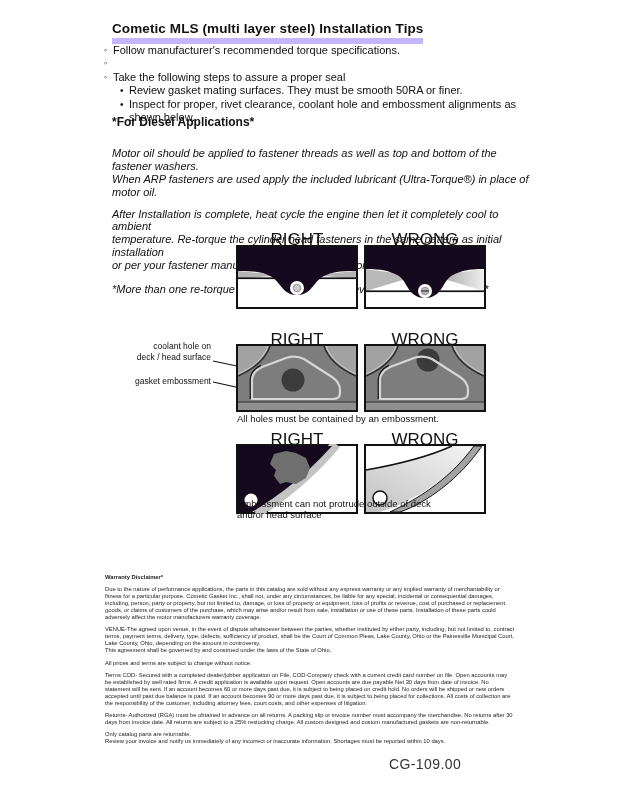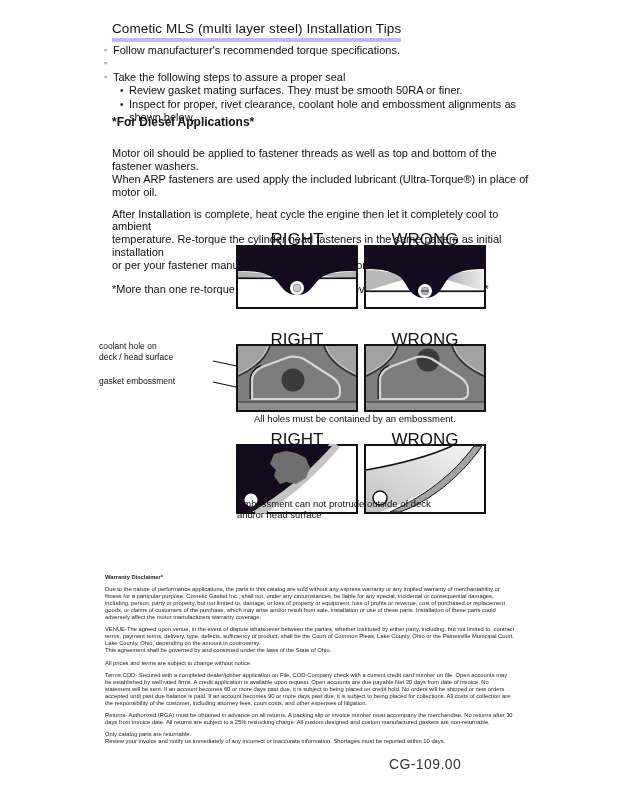--- a/index.html
+++ b/index.html
@@ -5,41 +5,41 @@
   html,body{margin:0;padding:0;background:#fff;}
   .page{
     position:relative;width:618px;height:800px;background:#ffffff;overflow:hidden;
     font-family:"Liberation Sans",sans-serif;color:#111;
   }
   .abs{position:absolute;}
   .preline{white-space:pre-line;}
 
   
   .title{
-    left:112px;top:21px;font-size:13.5px;font-weight:normal;letter-spacing:0.1px;
-    border-bottom:4px solid #c4b5fd;padding-bottom:2px;
+    left:112px;top:21px;font-size:13.5px;font-weight:bold;letter-spacing:0.1px;
+    border-bottom:6px solid #c4b5fd;padding-bottom:2px;
   }
 
   
   .bullets{left:104px;top:44px;width:440px;font-size:11px;line-height:13.4px;}
   .bullet-row{display:flex;}
   .bullet-marker{width:9px;flex:0 0 9px;font-size:9px;line-height:13.4px;}
   .sub{margin-left:16px;}
   .sub .bullet-marker{font-size:10px;}
 
   
   .diesel{left:112px;top:116px;width:418px;font-size:11px;line-height:12.9px;}
   .diesel-heading{font-size:12px;font-weight:bold;margin-bottom:18px;}
-  .diesel p{margin:0 0 9px 0;}
+  .diesel p{margin:0 0 9px 0;font-style:italic;}
   .diesel .note{margin-top:11px;}
 
   
   .dg-label{width:122px;text-align:center;font-size:17px;color:#111;}
   .dg-caption{font-size:9.5px;line-height:11px;color:#111;}
-  .annot{font-size:8.5px;line-height:10.5px;text-align:left;width:112px;color:#111;}
+  .annot{font-size:8.5px;line-height:10.5px;text-align:right;width:112px;color:#111;}
 
   
   .legal{left:105px;top:574px;width:410px;font-size:5.8px;line-height:6.9px;color:#222;}
   .legal-heading{font-weight:bold;margin:0 0 6px 0;}
   .legal p{margin:0 0 5.5px 0;}
 
   .page-code{left:389px;top:756px;font-size:14px;letter-spacing:0.4px;color:#333;}
 </style>
 </head>
 <body>
@@ -146,21 +146,21 @@
     <path d="M34,2 C30,14 20,24 2,32" fill="none" stroke="#2e2e2e" stroke-width="1.6"></path>
     <path d="M32,2 C28,13 18,23 2,30" fill="none" stroke="#cfcfcf" stroke-width="1"></path>
     <path d="M120,32 C102,24 92,14 88,2 L120,2 Z" fill="#a2a2a2"></path>
     <path d="M88,2 C92,14 102,24 120,32" fill="none" stroke="#2e2e2e" stroke-width="1.6"></path>
     <path d="M90,2 C94,13 104,23 120,30" fill="none" stroke="#cfcfcf" stroke-width="1"></path>
     <circle cx="64" cy="16" r="11.5" fill="#3b3b3b"></circle>
     <path d="M14.5,55 L14.5,36 C14.5,29 19,24.5 25,21.5" fill="none" stroke="#1a1a1a" stroke-width="1.8"></path>
     <path d="M16,55 L16,36 C16,30 20,26 26,23 L50,14 C56,12 62,12 68,15 L96,33 C102,37 104,41 104,46 L104,49 C104,53 101,55 97,55 Z" fill="none" stroke="#d6d6d6" stroke-width="2.2" stroke-linejoin="round"></path>
   </svg>
 
-  <div class="abs dg-caption" style="left:237px;top:413px;margin-left:17px;">All holes must be contained by an embossment.</div>
+  <div class="abs dg-caption" style="left:237px;top:413px;">All holes must be contained by an embossment.</div>
 
   <div class="abs dg-label" style="left:236px;top:430px;">RIGHT</div>
   <div class="abs dg-label" style="left:364px;top:430px;">WRONG</div>
 
   <svg class="abs" style="left:236px;top:444px;" width="122" height="70" viewBox="0 0 122 70">
     <rect x="1" y="1" width="120" height="68" fill="#ffffff" stroke="#111" stroke-width="2"></rect>
     <path d="M100,0 C78,26 56,46 20,70" fill="none" stroke="#c4c4c4" stroke-width="10"></path>
     <path d="M2,2 L96,2 C74,26 52,46 16,68 L2,68 Z" fill="#150a1d"></path>
     <path d="M38,10 L50,7 L60,9 L70,14 L74,24 L70,34 L60,40 L50,38 L44,40 L38,32 L40,26 L34,20 Z" fill="#6f6f6f"></path>
     <circle cx="15" cy="56" r="6.5" fill="#ffffff"></circle>

